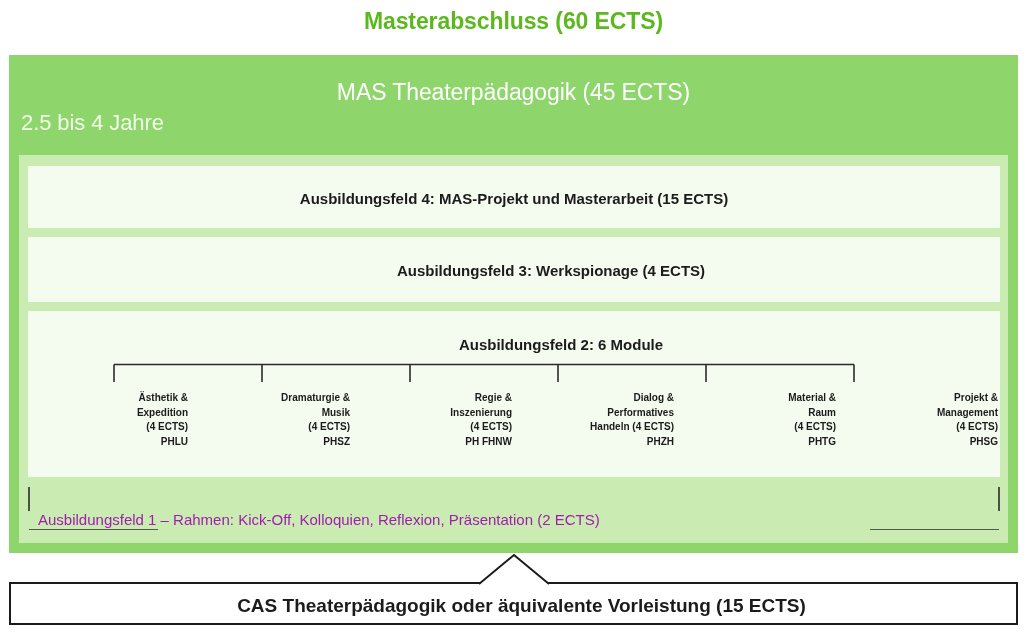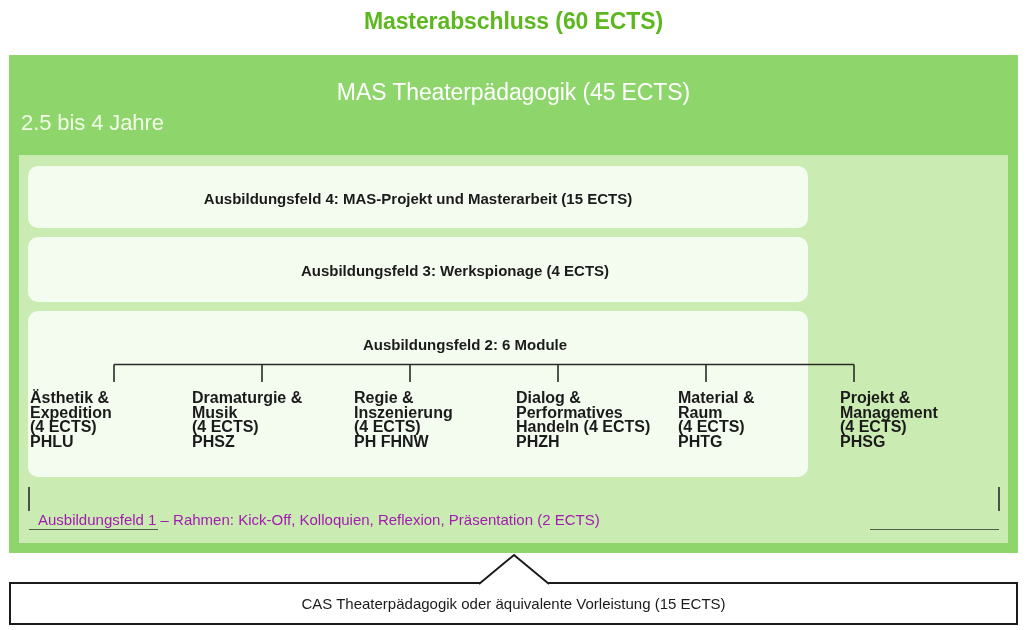--- a/index.html
+++ b/index.html
@@ -71,24 +71,23 @@
     width: 989px;
     height: 388px;
     background: #caecb2;
     box-sizing: border-box;
   }
 
   
   .field-box {
     position: absolute;
     left: 9px;
-    width: 780px;
+    width: 972px;
     background: #f4fbef;
     box-sizing: border-box;
-    border-radius: 10px;
   }
   #field-4 { top: 11px;  height: 62px; }
   #field-3 { top: 82px;  height: 65px; }
   #field-2 { top: 156px; height: 166px; }
 
   .field-label {
     position: absolute;
     left: 0;
     width: 100%;
     text-align: center;
@@ -113,22 +112,22 @@
   #module-columns {
     position: absolute;
     left: 0;
     top: 80px;
     width: 972px;
     display: flex;
     flex-direction: row;
   }
   .module-col {
     flex: 1 1 0;
-    text-align: left;
-    font-size: 16px;
+    text-align: right;
+    font-size: 10px;
     font-weight: bold;
     color: #1b1b1b;
     line-height: 14.5px;
     padding: 0 2px;
     box-sizing: border-box;
   }
   .module-line { display: block; white-space: nowrap; }
 
   
   #field-1-zone {
@@ -178,26 +177,26 @@
     left: 9px;
     top: 582px;
     width: 1009px;
     height: 43px;
     border: 2px solid #1b1b1b;
     background: #ffffff;
     box-sizing: border-box;
   }
   #cas-label {
     position: absolute;
-    left: 0;
+    left: 8px;
     top: 11px;
     width: 100%;
     text-align: center;
-    font-size: 15px;
-    font-weight: normal;
+    font-size: 19px;
+    font-weight: bold;
     color: #1b1b1b;
   }
 </style>
 </head>
 <body>
 
 <div id="master-title">Masterabschluss (60 ECTS)</div>
 
 <div id="mas-panel">
 

